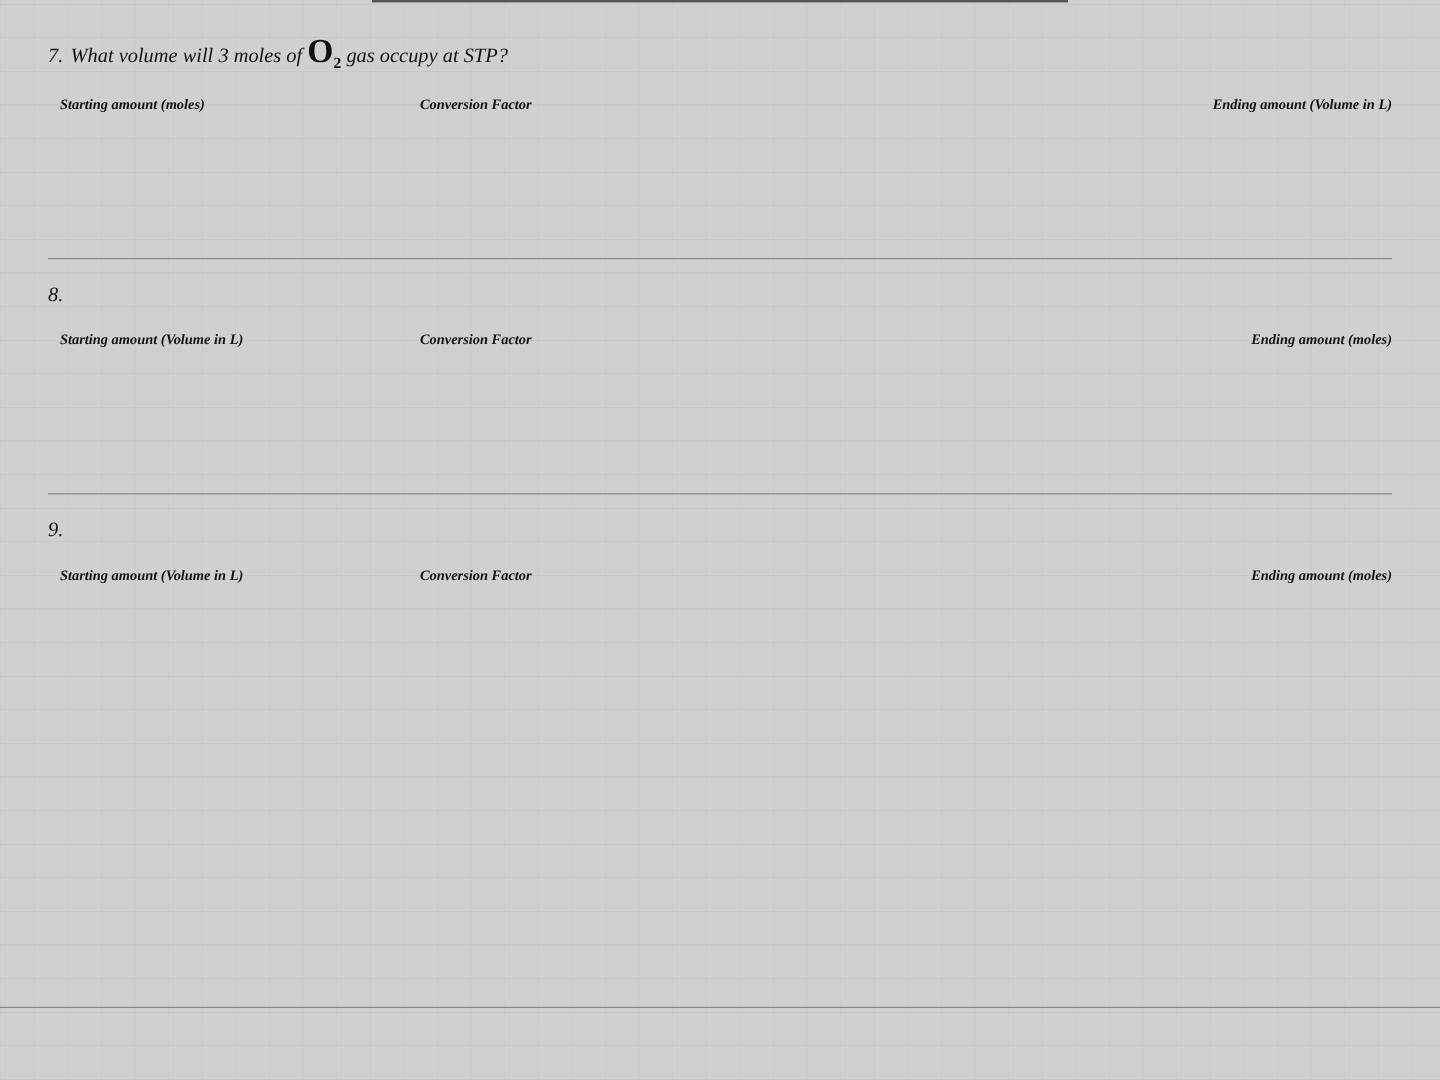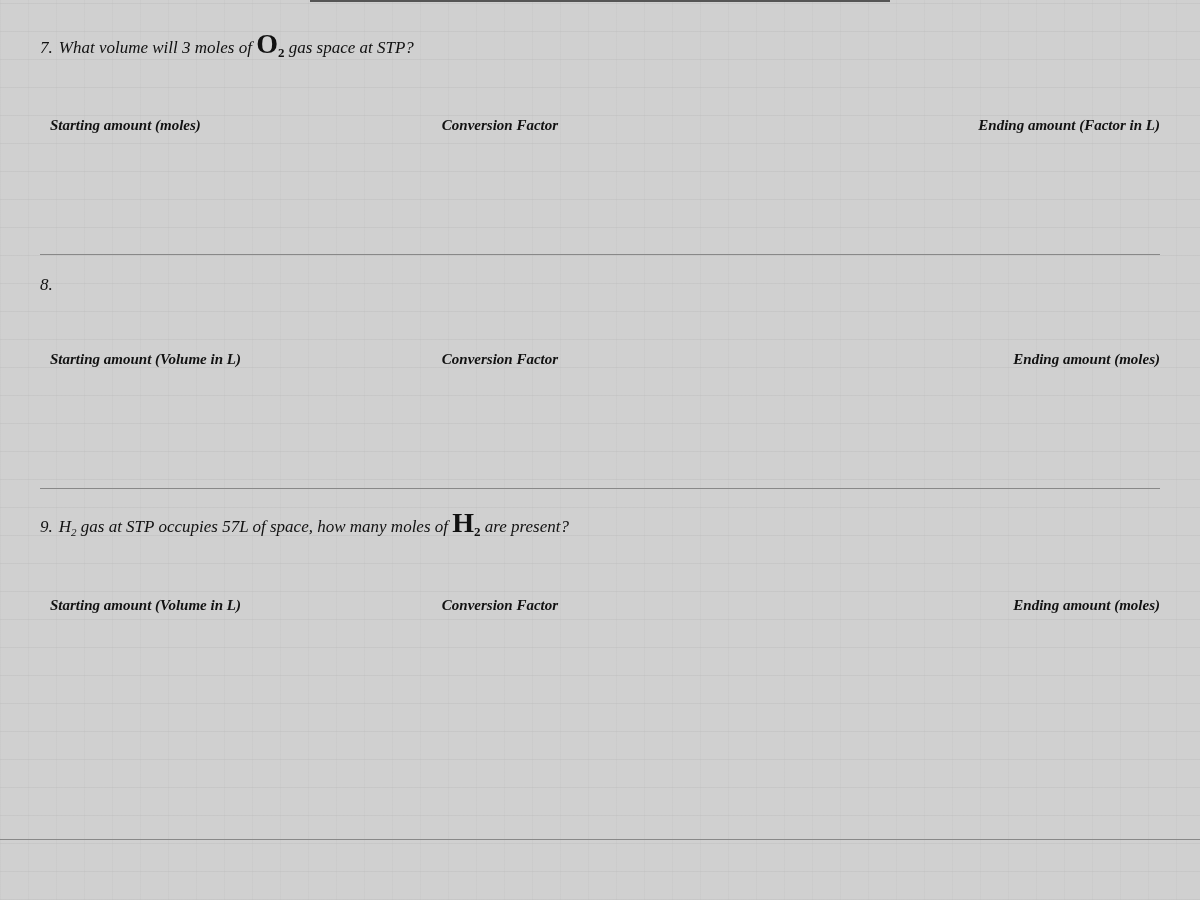--- a/index.html
+++ b/index.html
@@ -86,34 +86,32 @@
 
     .labels-row {
       display: flex;
       flex-direction: row;
       align-items: flex-start;
       padding-left: 10px;
       gap: 0;
     }
 
     .label-col {
-      font-size: 15px;
+      font-size: 12px;
       color: #111;
       font-style: italic;
       font-weight: bold;
-      margin-top: 36px;
     }
 
     .label-col-1 {
       width: 300px;
     }
 
     .label-col-2 {
       width: 300px;
-      text-align: center;
       font-family: Liberation Serif, serif;
     }
 
     .label-col-3 {
       flex: 1;
       text-align: right;
     }
 
     .answer-area {
       margin-top: 10px;
@@ -168,27 +166,27 @@
 
 <div class="page-bg">
   <div class="top-line"></div>
 
   <div class="content-area">
 
     <div class="question-block">
       <div class="question-title q7-line">
         <span class="question-number">7.</span>
         <span class="question-text">
-          <span>What volume will 3 moles of </span><span class="chem-large">O</span><span class="chem-sub">2</span><span> gas space at STP?</span>
+          <span>What volume will 3 moles of </span><span class="chem-large">O</span><span class="chem-sub">2</span><span> gas occupy at STP?</span>
         </span>
       </div>
       <div class="labels-row">
         <div class="label-col label-col-1">Starting amount (moles)</div>
         <div class="label-col label-col-2">Conversion Factor</div>
-        <div class="label-col label-col-3">Ending amount (Factor in L)</div>
+        <div class="label-col label-col-3">Ending amount (Volume in L)</div>
       </div>
       <div class="answer-area"></div>
     </div>
 
     <div class="divider-line"></div>
 
     <div class="question-block">
       <div class="question-title q8-line">
         <span class="question-number">8.</span>
       </div>
@@ -198,23 +196,20 @@
         <div class="label-col label-col-3">Ending amount (moles)</div>
       </div>
       <div class="answer-area"></div>
     </div>
 
     <div class="divider-line"></div>
 
     <div class="question-block">
       <div class="question-title q9-line">
         <span class="question-number">9.</span>
-        <span class="question-text">
-          <span>H<sub class="chem-inline-sub">2</sub></span><span> gas at STP occupies 57L of space, how many moles of </span><span class="chem-large">H</span><span class="chem-sub">2</span><span> are present?</span>
-        </span>
       </div>
       <div class="labels-row">
         <div class="label-col label-col-1">Starting amount (Volume in L)</div>
         <div class="label-col label-col-2">Conversion Factor</div>
         <div class="label-col label-col-3">Ending amount (moles)</div>
       </div>
       <div class="answer-area"></div>
     </div>
 
   </div>

